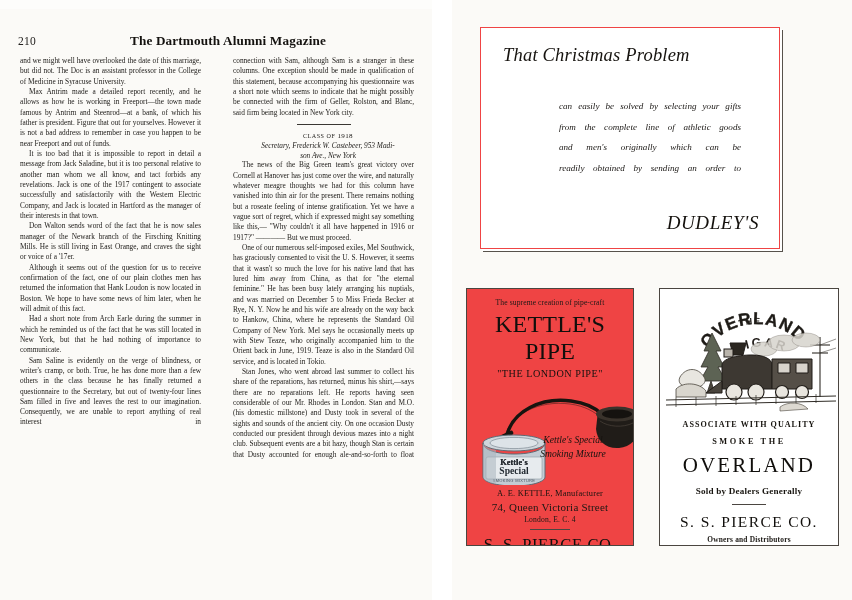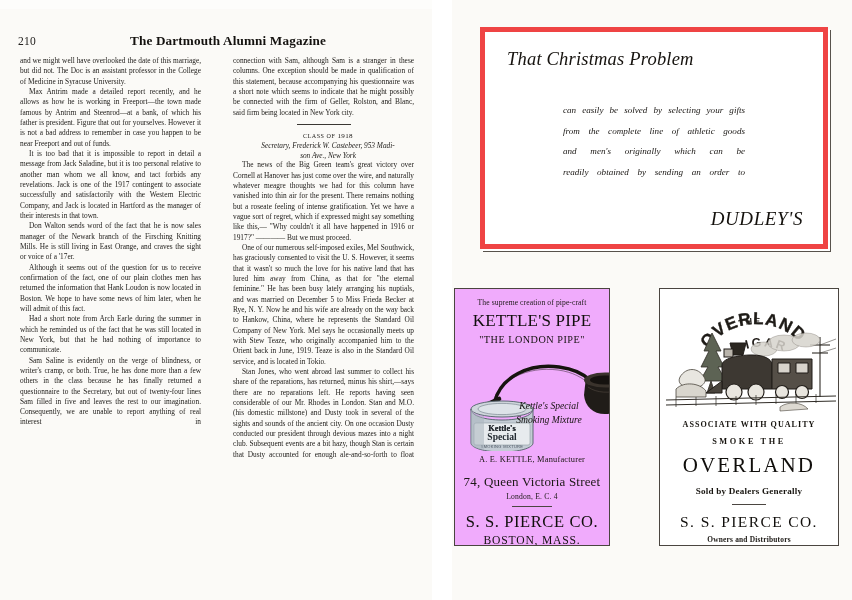--- a/index.html
+++ b/index.html
@@ -111,23 +111,23 @@
     position: absolute;
     left: 452px; top: 0;
     width: 400px; height: 600px;
     background: #fbfaf7;
   }
 
   
   .ad-dudleys {
     position: absolute;
     left: 28px; top: 27px;
-    width: 348px; height: 222px;
+    width: 300px; height: 222px;
     background: #ffffff;
-    border: 5px solid #ef4444;
+    border: 1px solid #ef4444;
     box-sizing: border-box;
     box-shadow: 2px 2px 0 0 #ffffff, 3px 3px 0 0 #57524c;
   }
   .ad-dudleys-inner {
     position: absolute;
     inset: 3px;
     border: 0;
   }
   .dud-head {
     position: absolute;
@@ -155,37 +155,37 @@
     right: 20px; bottom: 14px;
     font-style: italic;
     font-size: 19px;
     letter-spacing: .6px;
     color: #14110d;
   }
 
   
   .ad-kettle {
     position: absolute;
-    left: 2px; top: 288px;
-    width: 156px; height: 258px;
-    background: #f0abfc;
+    left: 14px; top: 288px;
+    width: 168px; height: 258px;
+    background: #ef4444;
     border: 1px solid #4a4540;
     box-sizing: border-box;
     text-align: center;
     overflow: hidden;
   }
   .kt-supreme {
     margin-top: 9px;
     font-size: 7.6px;
     letter-spacing: .1px;
     color: #1c1916;
   }
   .kt-title {
     margin-top: 4px;
-    font-size: 17px;
+    font-size: 24px;
     letter-spacing: .2px;
     color: #110f0c;
     font-family: "Liberation Serif", "DejaVu Serif", serif;
   }
   .kt-london {
     margin-top: 3px;
     font-size: 10.2px;
     letter-spacing: .5px;
     color: #15120f;
   }
@@ -204,22 +204,22 @@
     line-height: 13.5px;
     color: #16130f;
   }
   .kt-mfr {
     margin-top: 4px;
     font-size: 8.4px;
     letter-spacing: .2px;
     color: #17140f;
   }
   .kt-addr1 {
-    margin-top: 10px;
-    font-size: 13px;
+    margin-top: 3px;
+    font-size: 11px;
     letter-spacing: .2px;
     color: #1b1814;
   }
   .kt-addr2 {
     margin-top: 2px;
     font-size: 7.6px;
     letter-spacing: .2px;
     color: #1b1814;
   }
   .kt-rule {

